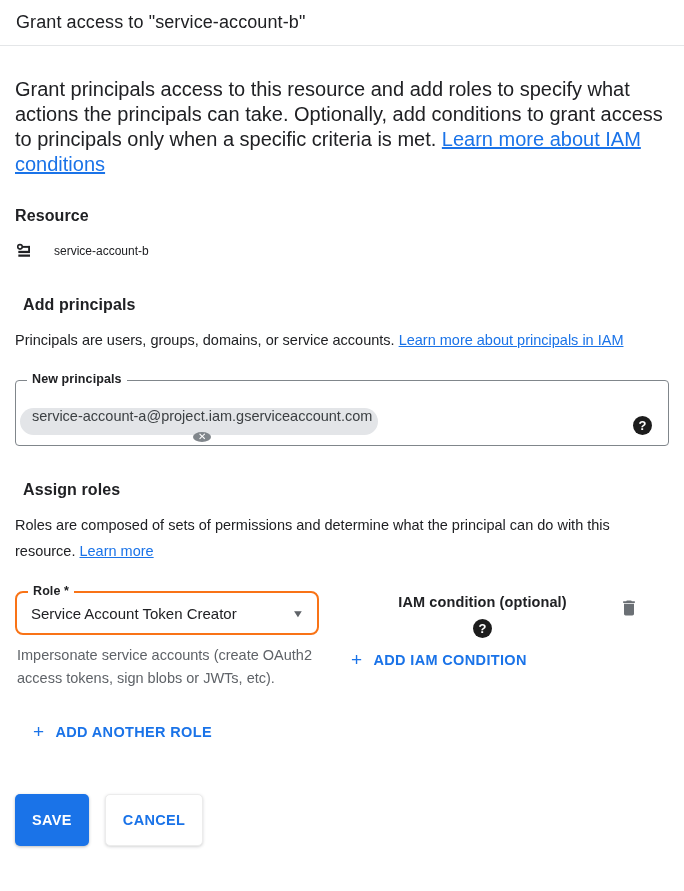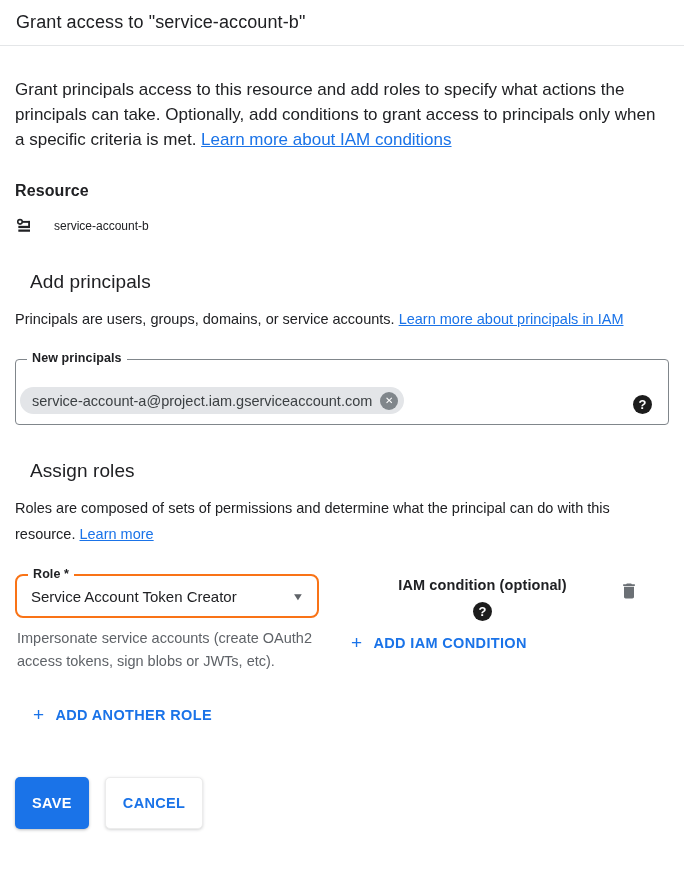--- a/index.html
+++ b/index.html
@@ -23,21 +23,21 @@
   .title {
     font-size: 18px;
     font-weight: 400;
     color: #202124;
     letter-spacing: 0.1px;
   }
   .content { padding: 0 15px; }
 
   .intro {
     margin: 31px 0 0;
-    font-size: 17px;
+    font-size: 20px;
     line-height: 25px;
     color: #202124;
     max-width: 648px;
   }
   a.link, .link {
     color: #1a73e8;
     text-decoration: underline;
     cursor: pointer;
   }
 
@@ -50,23 +50,23 @@
   .resource-row {
     margin-top: 16px;
     display: flex;
     align-items: center;
     gap: 19px;
     font-size: 12px;
   }
   .resource-row svg { display: block; }
 
   .section-heading-lg {
-    margin: 35px 15px 0;
-    font-size: 19px;
-    font-weight: 400;
+    margin: 35px 8px 0;
+    font-size: 16px;
+    font-weight: 700;
     letter-spacing: 0.1px;
   }
   .section-desc {
     margin: 13px 0 0;
     font-size: 14.5px;
     line-height: 26px;
     max-width: 648px;
   }
 
   .field {
@@ -96,20 +96,21 @@
     display: inline-flex;
     align-items: center;
     gap: 8px;
     background: #e3e5e8;
     border-radius: 15px;
     height: 27px;
     padding: 0 6px 0 12px;
     font-size: 14.5px;
     color: #3c4043;
     margin-top: 1px;
+    flex-direction: column;
   }
   .chip-remove {
     width: 18px; height: 18px;
     border-radius: 50%;
     background: #80868b;
     color: #ffffff;
     display: flex; align-items: center; justify-content: center;
     font-size: 10px; font-weight: 700;
     cursor: pointer;
     line-height: 1;

